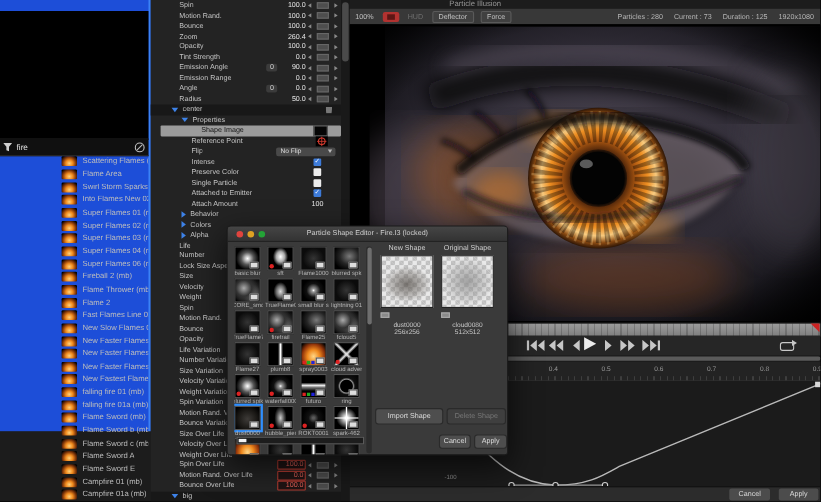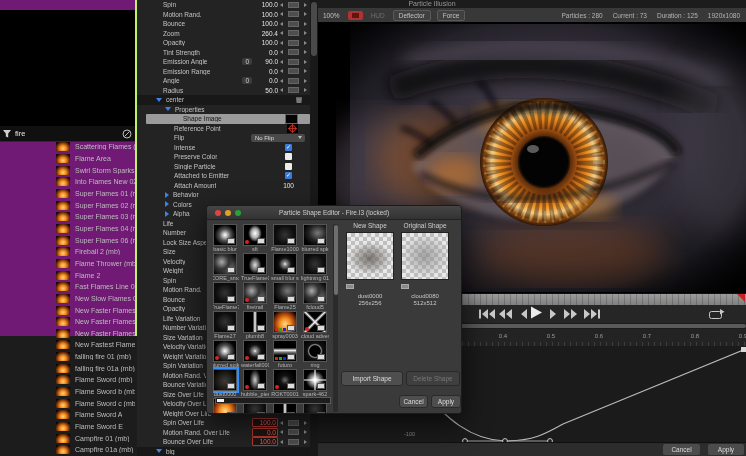--- a/index.html
+++ b/index.html
@@ -6,21 +6,21 @@
   #root{position:relative;width:746px;height:456px;overflow:hidden;background:#1c1c1c;
         font-family:"Liberation Sans",sans-serif;color:#c8c8c8;-webkit-font-smoothing:antialiased;}
   .abs{position:absolute;}
 
   
   #win-lights{left:30px;top:1px;display:flex;gap:5px;}
   #win-lights i{width:6px;height:6px;border-radius:50%;background:#666;display:block;}
   #win-title{left:352px;top:0;width:160px;text-align:center;font-size:7px;color:#969696;}
 
   
-  #left{left:0;top:0;width:135px;height:336px;background:#701a75;border-right:2px solid #bef264;}
+  #left{left:0;top:0;width:135px;height:392px;background:#1d4ed8;border-right:2px solid #3b82f6;}
   #lpreview{left:0;top:10px;width:135px;height:116px;background:#000;border-bottom:1px solid #2e2e2e;}
   #lsearch{left:0;top:126px;width:135px;height:15px;background:#101010;border-bottom:1px solid #2b2b2b;display:flex;align-items:center;}
   #lsearch svg{flex:none;}
   #lsearch input{flex:1;background:transparent;border:0;outline:0;color:#e3e3e3;font-size:7.5px;height:12px;padding:0 2px;font-family:"Liberation Sans",sans-serif;}
   #liblist{left:0;top:141px;width:135px;height:315px;overflow:hidden;}
   .librow{display:flex;align-items:center;height:11.66px;padding-left:56px;cursor:default;}
   .librow .lthumb{width:14px;height:9px;flex:none;border-radius:1px;
      background:radial-gradient(ellipse at 50% 72%,#ffd27a 0%,#f08a1e 32%,#7a3208 62%,#000 88%);}
   .librow .lname{font-size:7px;color:#bdbdbd;padding-left:5px;white-space:nowrap;overflow:hidden;}
 

